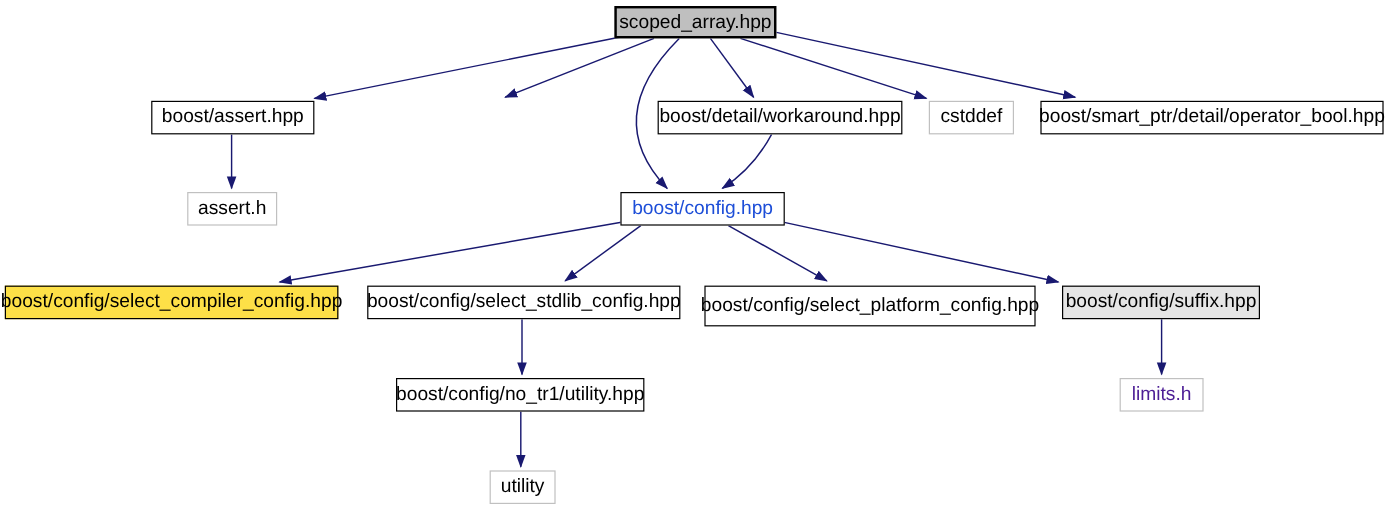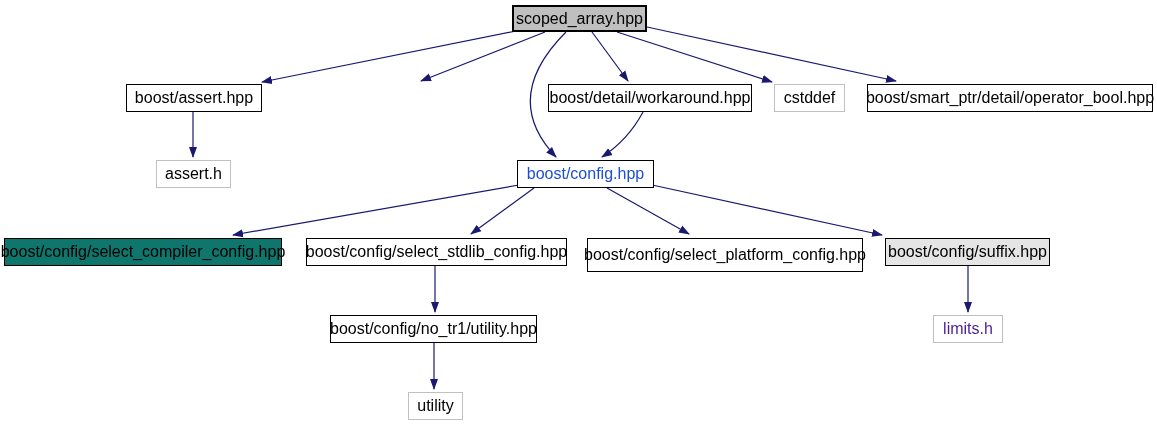--- a/index.html
+++ b/index.html
@@ -65,20 +65,20 @@
       <path d="M968,266 L968,312" fill="none" stroke="#191970" stroke-width="1.2" marker-end="url(#arrow)"></path>
       <path d="M434,343 L434,389" fill="none" stroke="#191970" stroke-width="1.2" marker-end="url(#arrow)"></path>
     </svg>
 <div class="node focus" style="left: 512px; top: 5px; width: 135px; height: 27px; color: rgb(0, 0, 0); border-color: rgb(0, 0, 0); background: rgb(191, 191, 191);">scoped_array.hpp</div>
     <div class="node internal" style="left: 126px; top: 84px; width: 136px; height: 28px; color: rgb(0, 0, 0); border-color: rgb(0, 0, 0); background: rgb(255, 255, 255);">boost/assert.hpp</div>
     <div class="node internal" style="left: 548px; top: 84px; width: 204px; height: 28px; color: rgb(0, 0, 0); border-color: rgb(0, 0, 0); background: rgb(255, 255, 255);">boost/detail/workaround.hpp</div>
     <div class="node external" style="left: 774px; top: 84px; width: 71px; height: 28px; color: rgb(0, 0, 0); border-color: rgb(192, 192, 192); background: rgb(255, 255, 255);">cstddef</div>
     <div class="node internal" style="left: 867px; top: 84px; width: 286px; height: 28px; color: rgb(0, 0, 0); border-color: rgb(0, 0, 0); background: rgb(255, 255, 255);">boost/smart_ptr/detail/operator_bool.hpp</div>
     <div class="node external" style="left: 156px; top: 160px; width: 75px; height: 28px; color: rgb(0, 0, 0); border-color: rgb(192, 192, 192); background: rgb(255, 255, 255);">assert.h</div>
     <div class="node internal" style="left: 517px; top: 160px; width: 137px; height: 28px; color: #1d4ed8; border-color: rgb(0, 0, 0); background: rgb(255, 255, 255);">boost/config.hpp</div>
-    <div class="node internal" style="left: 4px; top: 238px; width: 278px; height: 28px; color: rgb(0, 0, 0); border-color: rgb(0, 0, 0); background: #0f766e;">boost/config/select_compiler_config.hpp</div>
+    <div class="node internal" style="left: 4px; top: 238px; width: 278px; height: 28px; color: rgb(0, 0, 0); border-color: rgb(0, 0, 0); background: #fde047;">boost/config/select_compiler_config.hpp</div>
     <div class="node internal" style="left: 306px; top: 238px; width: 261px; height: 28px; color: rgb(0, 0, 0); border-color: rgb(0, 0, 0); background: rgb(255, 255, 255);">boost/config/select_stdlib_config.hpp</div>
     <div class="node internal" style="left: 587px; top: 238px; width: 276px; height: 34px; color: rgb(0, 0, 0); border-color: rgb(0, 0, 0); background: rgb(255, 255, 255);">boost/config/select_platform_config.hpp</div>
     <div class="node internal" style="left: 885px; top: 238px; width: 165px; height: 28px; color: rgb(0, 0, 0); border-color: rgb(0, 0, 0); background: #e5e5e5;">boost/config/suffix.hpp</div>
     <div class="node internal" style="left: 330px; top: 315px; width: 207px; height: 28px; color: rgb(0, 0, 0); border-color: rgb(0, 0, 0); background: rgb(255, 255, 255);">boost/config/no_tr1/utility.hpp</div>
     <div class="node external" style="left: 933px; top: 315px; width: 70px; height: 28px; color: #4c1d95; border-color: rgb(192, 192, 192); background: rgb(255, 255, 255);">limits.h</div>
     <div class="node external" style="left: 408px; top: 392px; width: 55px; height: 28px; color: rgb(0, 0, 0); border-color: rgb(192, 192, 192); background: rgb(255, 255, 255);">utility</div>
   </div>
 
 </body></html>

